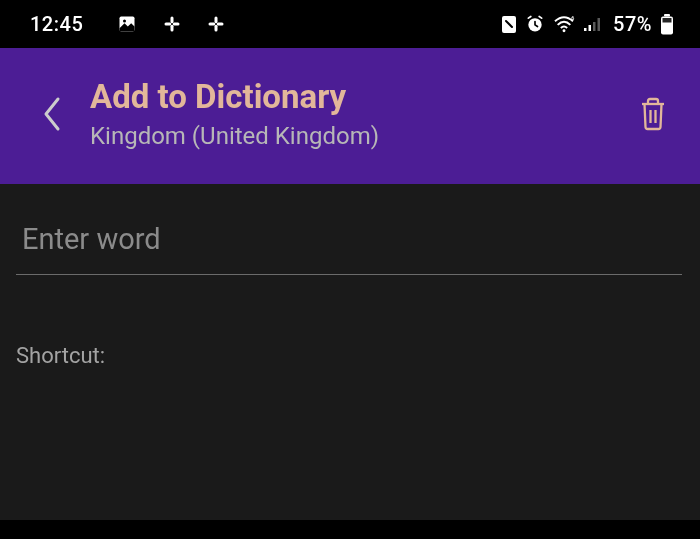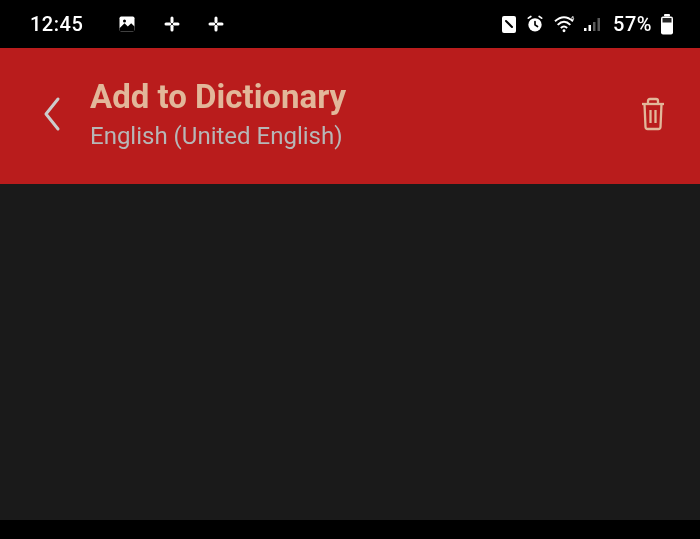--- a/index.html
+++ b/index.html
@@ -46,21 +46,21 @@
       font-size: 20px;
       font-weight: 500;
       margin-left: 2px;
     }
 
     
     .header {
       display: flex;
       align-items: center;
       padding: 30px 22px 34px 22px;
-      background: #b91c1c;
+      background: #4c1d95;
     }
     .back-btn {
       width: 60px;
       display: flex;
       justify-content: center;
       align-items: center;
       color: #cccccc;
     }
     .header-titles {
       flex: 1;
@@ -213,29 +213,31 @@
 </div>
 
 <div class="header">
   <div class="back-btn">
     <svg width="22" height="38" viewBox="0 0 22 38" fill="none" stroke="#cccccc" stroke-width="3" stroke-linecap="round" stroke-linejoin="round">
       <path d="M17 4 L5 19 L17 34"></path>
     </svg>
   </div>
   <div class="header-titles">
     <div class="page-title">Add to Dictionary</div>
-    <div class="page-subtitle">English (United English)</div>
+    <div class="page-subtitle">Kingdom (United Kingdom)</div>
   </div>
   <div class="trash-btn">
     <svg width="28" height="34" viewBox="0 0 28 34" fill="none" stroke="#e2b79a" stroke-width="2.3" stroke-linejoin="round">
       <path d="M3 7 H25"></path>
       <path d="M9 7 V4 Q9 2 11 2 H17 Q19 2 19 4 V7"></path>
       <path d="M5.5 7 L6.5 30 Q6.6 32 8.6 32 H19.4 Q21.4 32 21.5 30 L22.5 7"></path>
       <path d="M11.5 13 V26 M16.5 13 V26"></path>
     </svg>
   </div>
 </div>
 
 <div class="content">
+  <input type="text" class="word-input" placeholder="Enter word" style="">
 
   <div class="shortcut-row">
+    <div class="shortcut-label">Shortcut:</div>
   </div>
 </div>
 
 </body></html>

